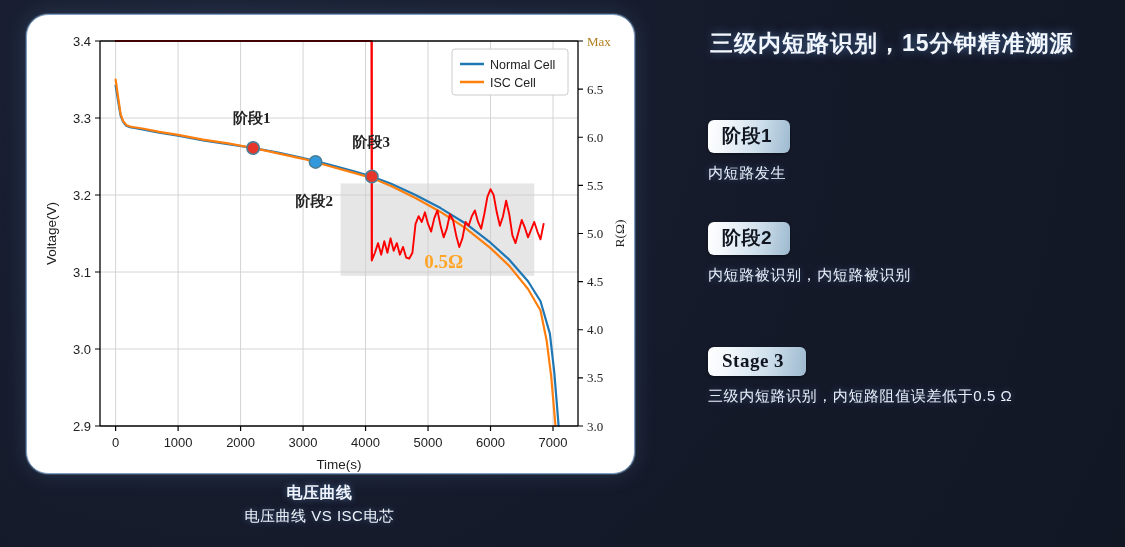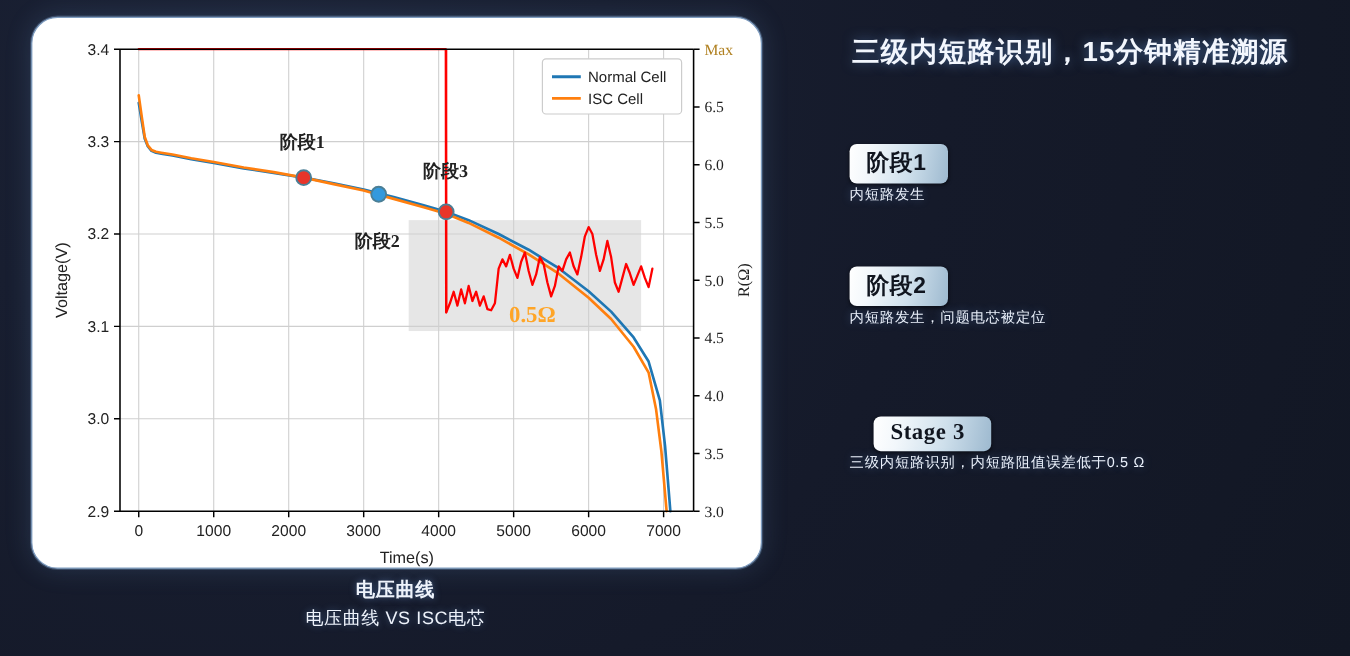--- a/index.html
+++ b/index.html
@@ -18,42 +18,42 @@
     position:absolute;left:26px;top:14px;width:607px;height:458px;
     background:#ffffff;border-radius:22px;
     border:1px solid #7f9dc0;
     box-shadow:0 0 0 1px rgba(140,180,225,.25), 0 0 22px rgba(120,170,230,.18);
     overflow:hidden;
   }
   .plot-wrap{position:absolute;left:0;top:0;width:607px;height:458px;}
   .plot-wrap svg{display:block;}
 
   
-  #caption{position:absolute;left:26px;top:482px;width:607px;text-align:center;color:#eef3fb;}
+  #caption{position:absolute;left:16px;top:482px;width:607px;text-align:center;color:#eef3fb;}
   #caption .c1{font-size:16px;font-weight:bold;letter-spacing:.5px;line-height:22px;
      text-shadow:0 0 6px rgba(120,170,240,.5);}
   #caption .c2{font-size:15px;line-height:24px;letter-spacing:.5px;
      text-shadow:0 0 6px rgba(120,170,240,.45);}
 
   
   #right{position:absolute;left:700px;top:0;width:420px;height:459px;}
   #headline{position:absolute;left:10px;top:28px;width:420px;
     font-size:23px;font-weight:bold;color:#f2f6fd;letter-spacing:1px;white-space:nowrap;
     text-shadow:0 0 10px rgba(110,165,240,.55);}
 
   .stage-block{position:absolute;left:8px;width:410px;}
   .stage-badge{
     display:inline-block;padding:3px 18px 4px 14px;border-radius:6px;
     font-size:19px;font-weight:bold;color:#10151f;
     background:linear-gradient(100deg,#ffffff 0%,#f2f7fb 22%,#cfe0ec 60%,#9db9cf 100%);
     box-shadow:0 1px 3px rgba(0,0,0,.45);
     letter-spacing:.5px;
   }
-  .stage-badge.en{font-family:"Liberation Serif", serif;font-size:19px;padding:3px 22px 4px 14px;margin-left:20px;}
-  .stage-desc{margin-top:1px;font-size:12px;color:#eaf0fa;letter-spacing:.6px;
+  .stage-badge.en{font-family:"Liberation Serif", serif;font-size:19px;padding:3px 22px 4px 14px;}
+  .stage-desc{margin-top:11px;font-size:15px;color:#eaf0fa;letter-spacing:.6px;
     text-shadow:0 0 7px rgba(110,165,240,.4);}
 </style>
 </head>
 <body>
 
 <div id="stage">
 
   <div id="chart-card">
     <div class="plot-wrap">
       <svg id="chart-svg" width="607" height="458" viewBox="0 0 607 458">
@@ -152,21 +152,21 @@
   <div id="right">
     <div id="headline">三级内短路识别，15分钟精准溯源</div>
 
     <div class="stage-block" style="top:120px;">
       <span class="stage-badge">阶段1</span>
       <div class="stage-desc">内短路发生</div>
     </div>
 
     <div class="stage-block" style="top:222px;">
       <span class="stage-badge">阶段2</span>
-      <div class="stage-desc">内短路发生，问题电芯被定位</div>
+      <div class="stage-desc">内短路被识别，内短路被识别</div>
     </div>
 
     <div class="stage-block" style="top:347px;">
       <span class="stage-badge en">Stage 3</span>
       <div class="stage-desc">三级内短路识别，内短路阻值误差低于0.5 Ω</div>
     </div>
   </div>
 
 </div>
 

